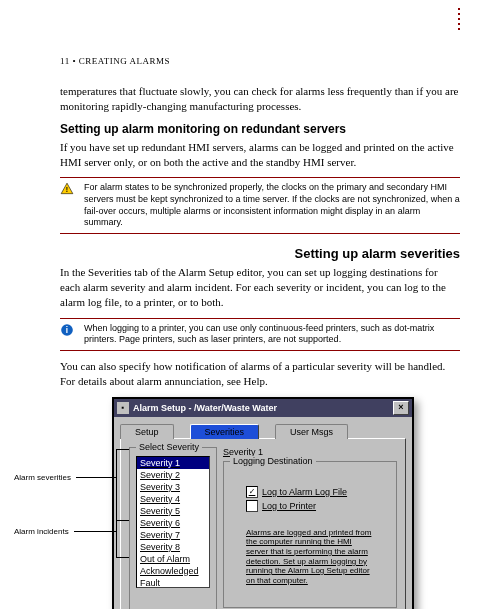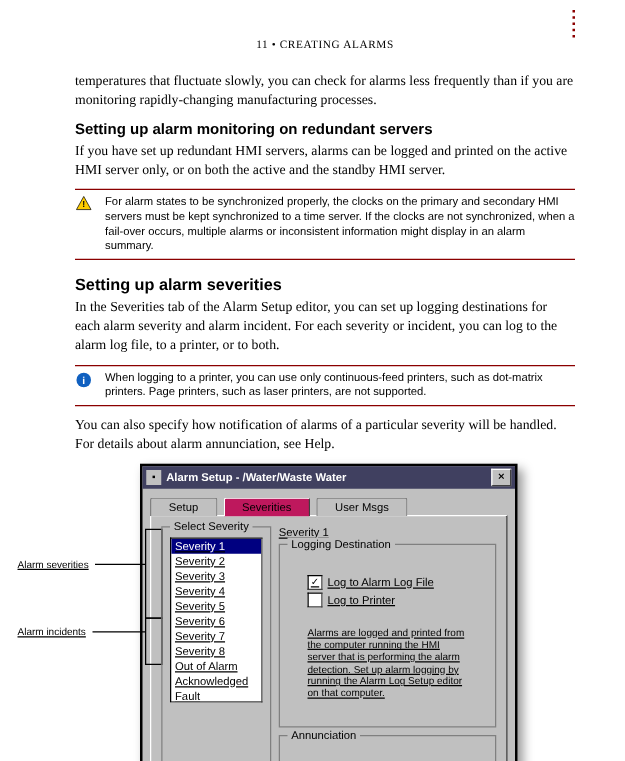--- a/index.html
+++ b/index.html
@@ -23,42 +23,44 @@
     flex-direction: column;
     gap: 3px;
   }
   .header-dots span {
     width: 2px;
     height: 2px;
     background: #8b0000;
     display: block;
   }
   .chapter {
-    text-align: center;
+    text-align: left;
     font-size: 9px;
     letter-spacing: 0.5px;
     margin-bottom: 18px;
     font-variant: small-caps;
+    margin-top: 26px;
   }
   .body-text {
     font-size: 11px;
     line-height: 1.35;
     margin: 0 0 8px 0;
   }
   .h2 {
     font-family: Arial, Helvetica, sans-serif;
     font-weight: bold;
     font-size: 12px;
     margin: 6px 0 4px 0;
   }
   .h1 {
     font-family: Arial, Helvetica, sans-serif;
     font-weight: bold;
     font-size: 13px;
     margin: 12px 0 4px 0;
+    text-align: right;
   }
   .note-block {
     display: flex;
     gap: 8px;
     border-top: 1px solid #8b0000;
     border-bottom: 1px solid #8b0000;
     padding: 4px 0;
     margin: 4px 0 8px 0;
     font-family: Arial, Helvetica, sans-serif;
     font-size: 9px;
@@ -73,21 +75,20 @@
   .dialog-area {
     position: relative;
     margin-top: 6px;
     margin-left: -44px;
   }
   .callout-label {
     position: absolute;
     font-family: Arial, Helvetica, sans-serif;
     font-size: 8px;
     color: #000;
-    text-decoration: underline;
   }
   .callout-line {
     position: absolute;
     background: #000;
     height: 1px;
   }
   .callout-box {
     position: absolute;
     border: 1px solid #000;
     background: transparent;
@@ -129,35 +130,35 @@
     align-items: center;
     justify-content: center;
     color: #000;
     font-weight: bold;
     font-size: 9px;
     line-height: 1;
   }
   .tabs {
     display: flex;
     padding: 6px 6px 0 6px;
-    gap: 5px;
+    gap: 16px;
   }
   .tab {
     border: 1px solid #808080;
     border-bottom: none;
     border-top-left-radius: 2px;
     border-top-right-radius: 2px;
     padding: 2px 14px;
     background: #c0c0c0;
     font-size: 9px;
     position: relative;
     top: 1px;
   }
   .tab.active {
-    background: #be185d;
+    background: #1d4ed8;
     border-top: 1px solid #fff;
     border-left: 1px solid #fff;
     border-right: 1px solid #404040;
     z-index: 2;
   }
   .panel {
     margin: 0 6px 6px 6px;
     border: 1px solid #fff;
     border-right-color: #404040;
     border-bottom-color: #404040;

